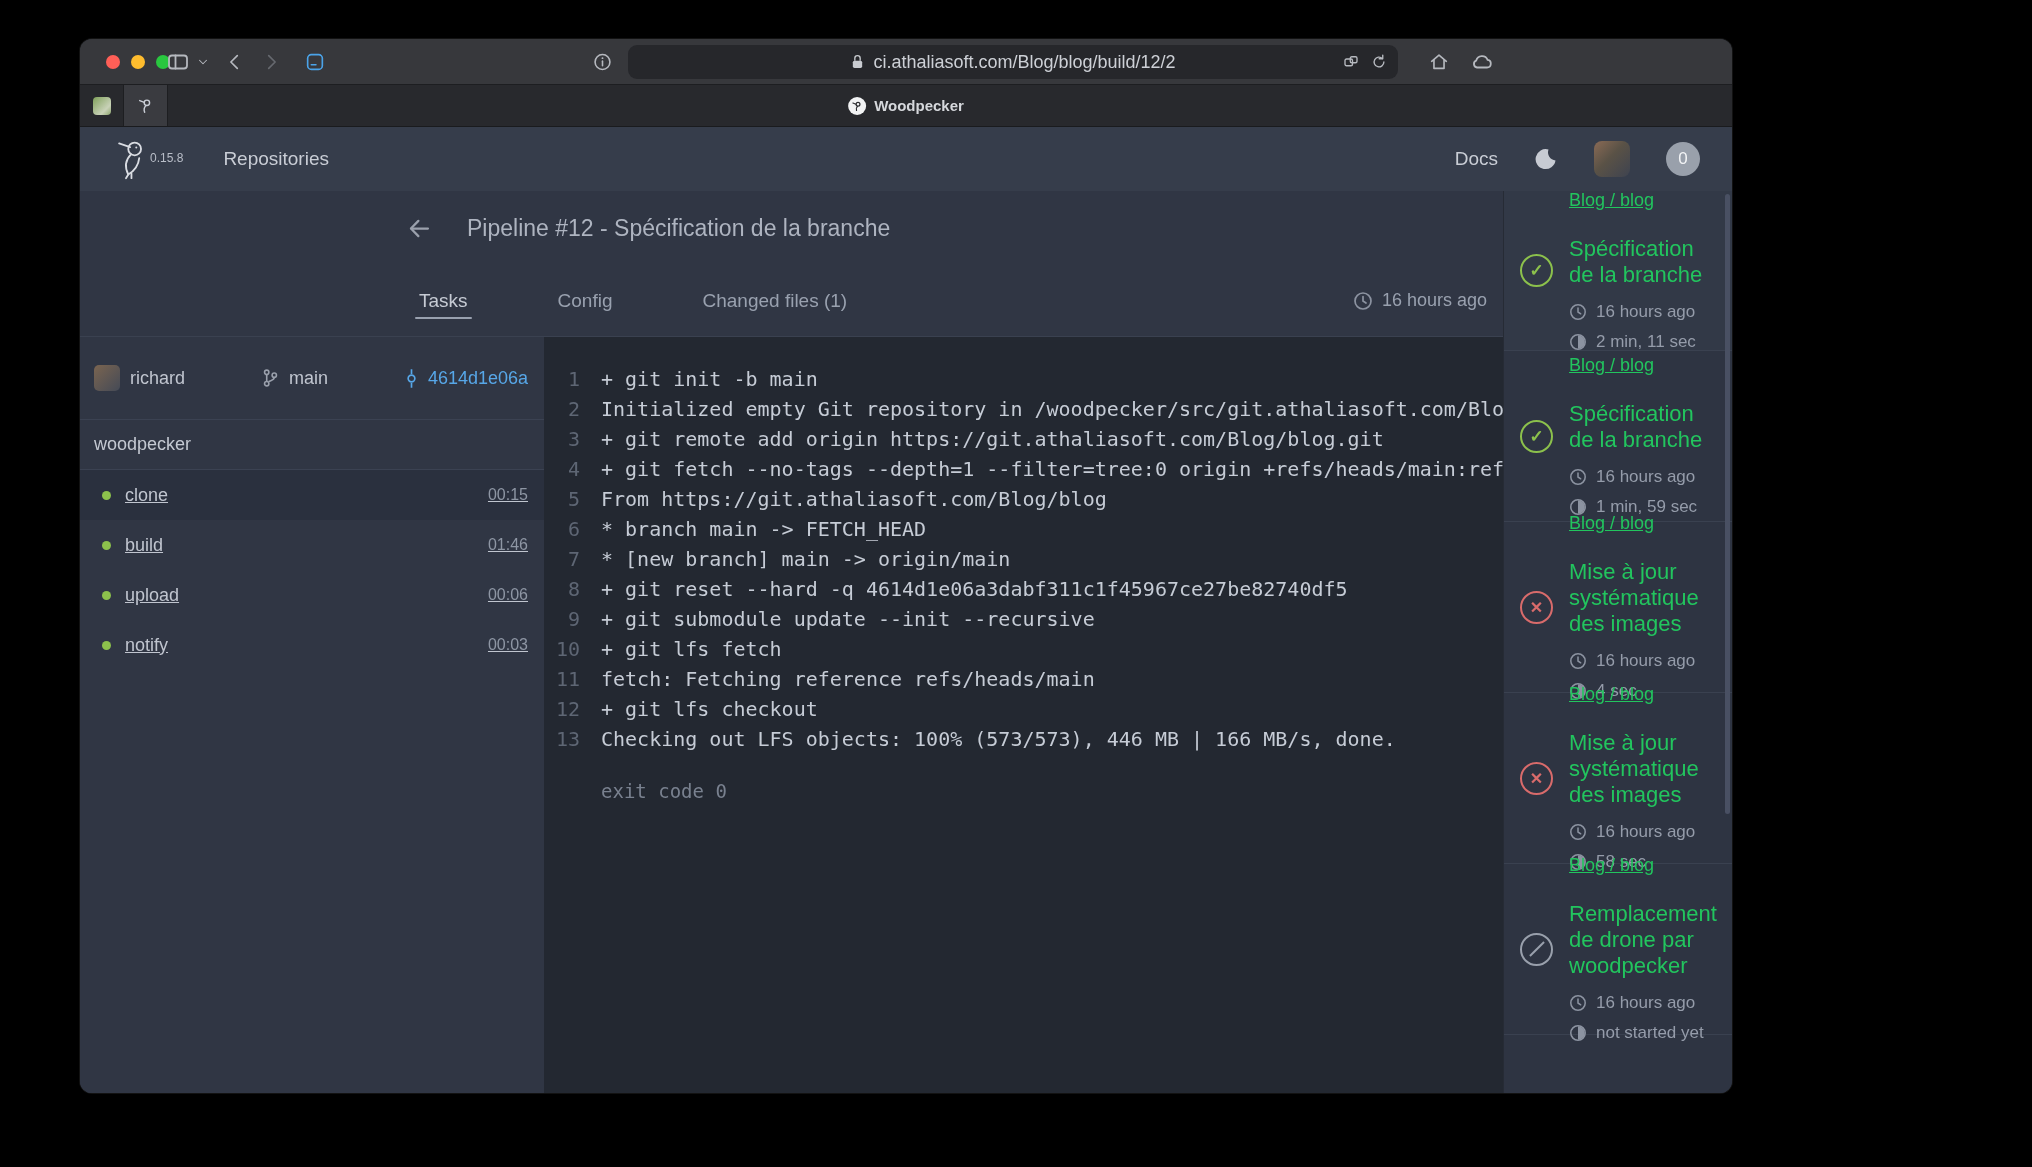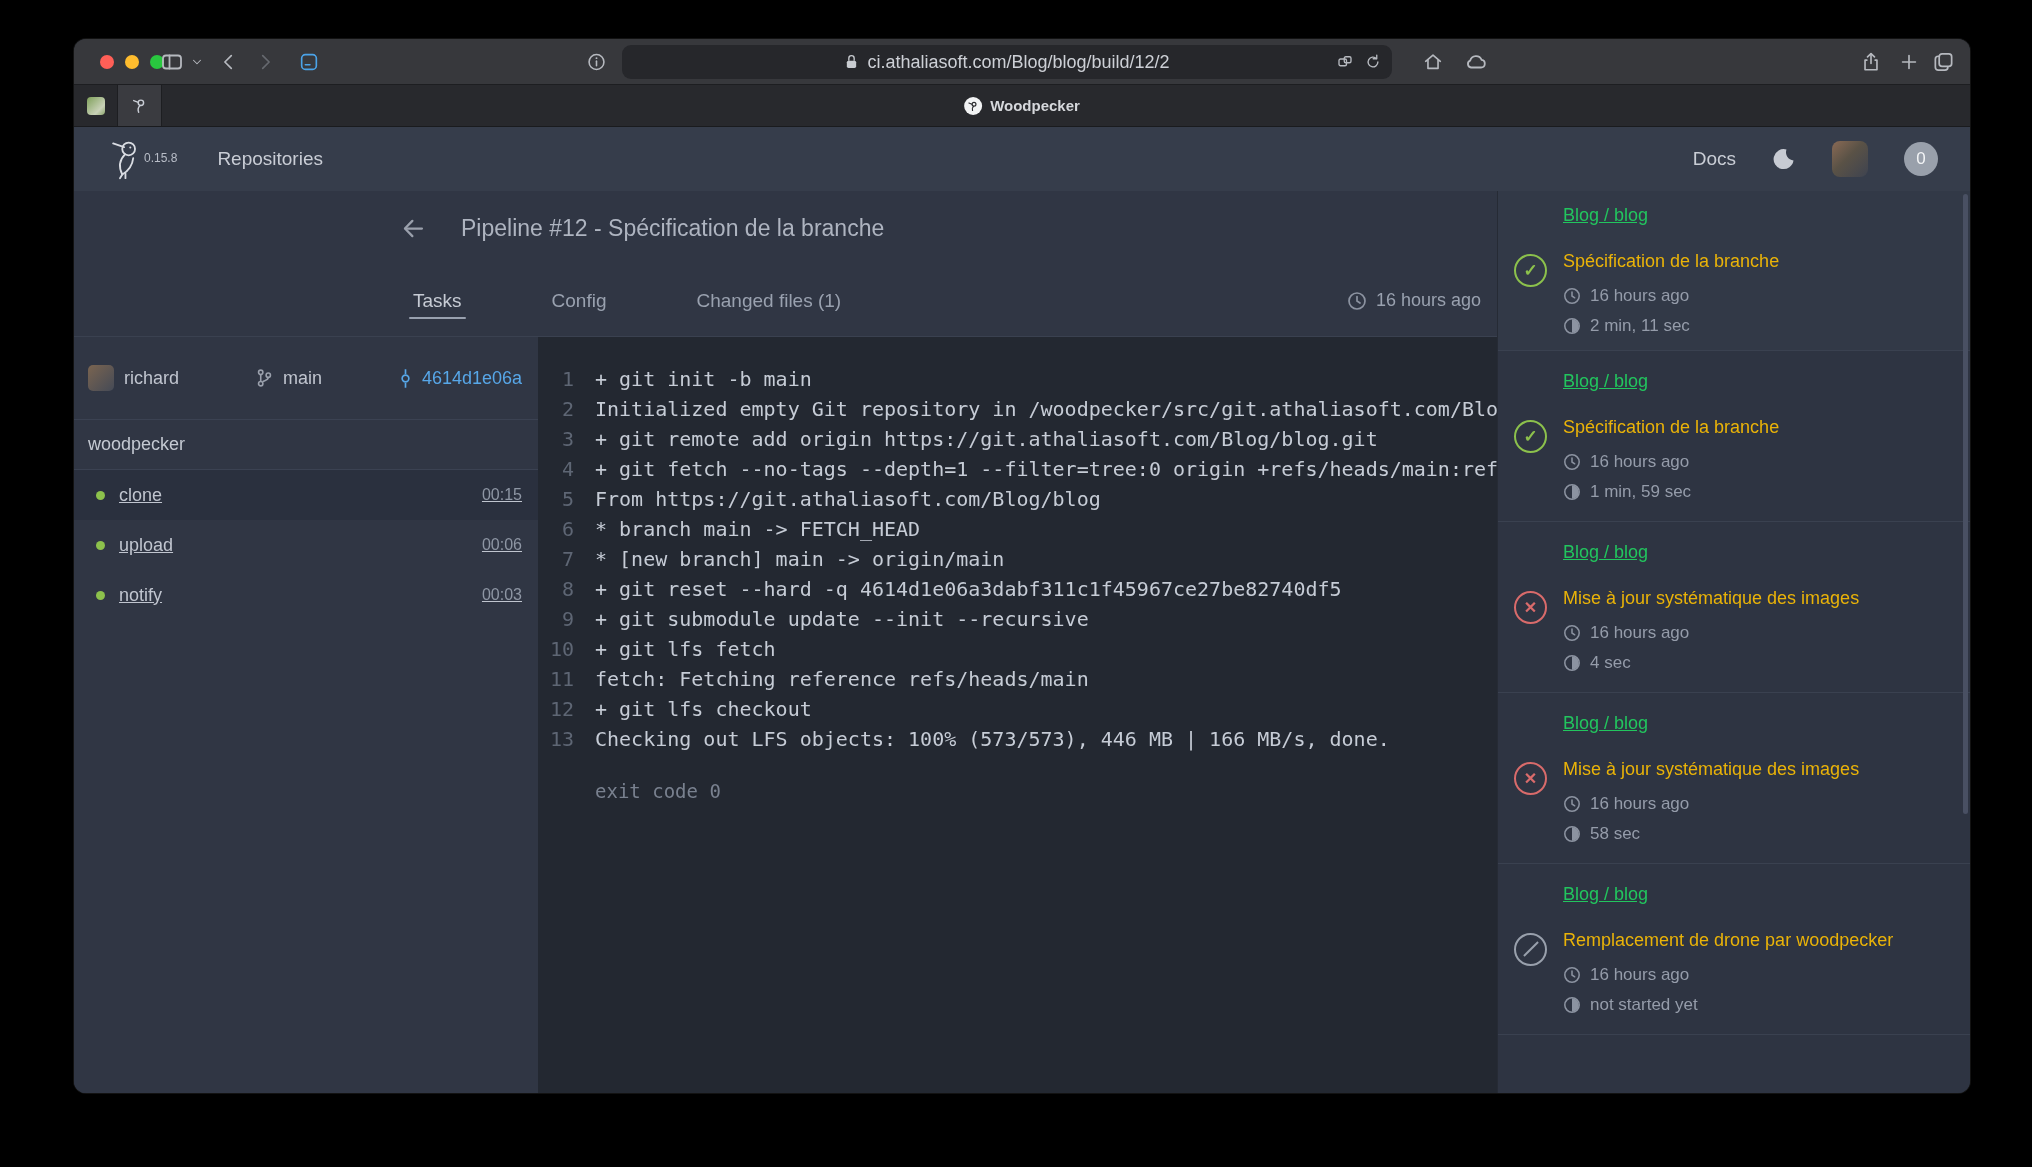--- a/index.html
+++ b/index.html
@@ -6,21 +6,21 @@
   html,body { width: 2032px; height: 1167px; background:#000; font-family:"Liberation Sans",sans-serif; overflow:hidden; }
 
   :root{
     --chrome:#37383C; --chrome-strip:#28292D; --field:#26272B;
     --chrome-ic:#B6B9BF; --chrome-dim:#66696F;
     --bg-nav:#363D4B; --bg-panel:#303644; --bg-log:#232831; --bg-side:#2E3442;
     --divider:#3B4252; --txt:#C6CBD4; --muted:#98A0AE;
     --green:#8CC14C; --red:#D96B6B; --blue:#57A7E8; --gray:#99A0AC;
   }
 
-  .window{ position:absolute; left:74px; top:39px; width:1896px; height:1054px;
+  .window{ position:absolute; left:80px; top:39px; width:1652px; height:1054px;
     border-radius:12px; overflow:hidden; background:var(--bg-panel);
     box-shadow:0 0 0 1px rgba(255,255,255,.07), 0 30px 80px rgba(0,0,0,.75);
     display:flex; flex-direction:column; }
 
   
   .toolbar{ position:relative; height:46px; flex:none; background:var(--chrome); border-bottom:1px solid #1D1E21; }
   .toolbar .abs{ position:absolute; top:50%; transform:translateY(-50%); display:flex; align-items:center; }
   .traffic{ left:26px; gap:11px; }
   .tl{ width:14px; height:14px; border-radius:50%; cursor:pointer; }
   .tl.close{ background:#FF5F57; } .tl.min{ background:#FEBC2E; } .tl.zoom{ background:#29C73F; }
@@ -108,21 +108,21 @@
   .sicon{ width:33px; height:33px; border-radius:50%; border:2px solid transparent; flex:none;
     display:flex; align-items:center; justify-content:center; font-weight:bold; position:relative; }
   .sicon.success{ border-color:var(--green); color:var(--green); }
   .sicon.success::after{ content:"✓"; font-size:17px; }
   .sicon.failure{ border-color:var(--red); color:var(--red); }
   .sicon.failure::after{ content:"✕"; font-size:16px; }
   .sicon.skipped{ border-color:var(--gray); }
   .sicon.skipped::after{ content:""; width:2px; height:20px; background:var(--gray); transform:rotate(45deg); }
   .rinfo{ flex:1; min-width:0; }
   .rrepo{ color:#22c55e; font-size:18px; text-decoration:underline; cursor:pointer; }
-  .rmsg{ color:#eab308; font-size:18px; margin-top:25px; }
+  .rmsg{ color:#22c55e; font-size:22px; margin-top:25px; }
   .rrow{ display:flex; align-items:center; gap:9px; color:#959CAA; font-size:17px; margin-top:10px; }
   .rrow.first{ margin-top:14px; }
   .sb-thumb{ position:absolute; right:2px; top:3px; width:5px; height:620px; background:#495063; border-radius:3px; z-index:2; cursor:pointer; }
 </style>
 </head>
 <body>
 
 <div class="window">
 
   <div class="toolbar">
@@ -332,20 +332,25 @@
             <div class="wf-label">woodpecker</div>
 
             <div>
 
                 <div class="step selected">
                   <span class="dot"></span>
                   <span>clone</span>
                   <span class="s-dur">00:15</span>
                 </div>
 
+                <div class="step">
+                  <span class="dot"></span>
+                  <span>build</span>
+                  <span class="s-dur">01:46</span>
+                </div>
 
                 <div class="step">
                   <span class="dot"></span>
                   <span>upload</span>
                   <span class="s-dur">00:06</span>
                 </div>
 
                 <div class="step">
                   <span class="dot"></span>
                   <span>notify</span>

